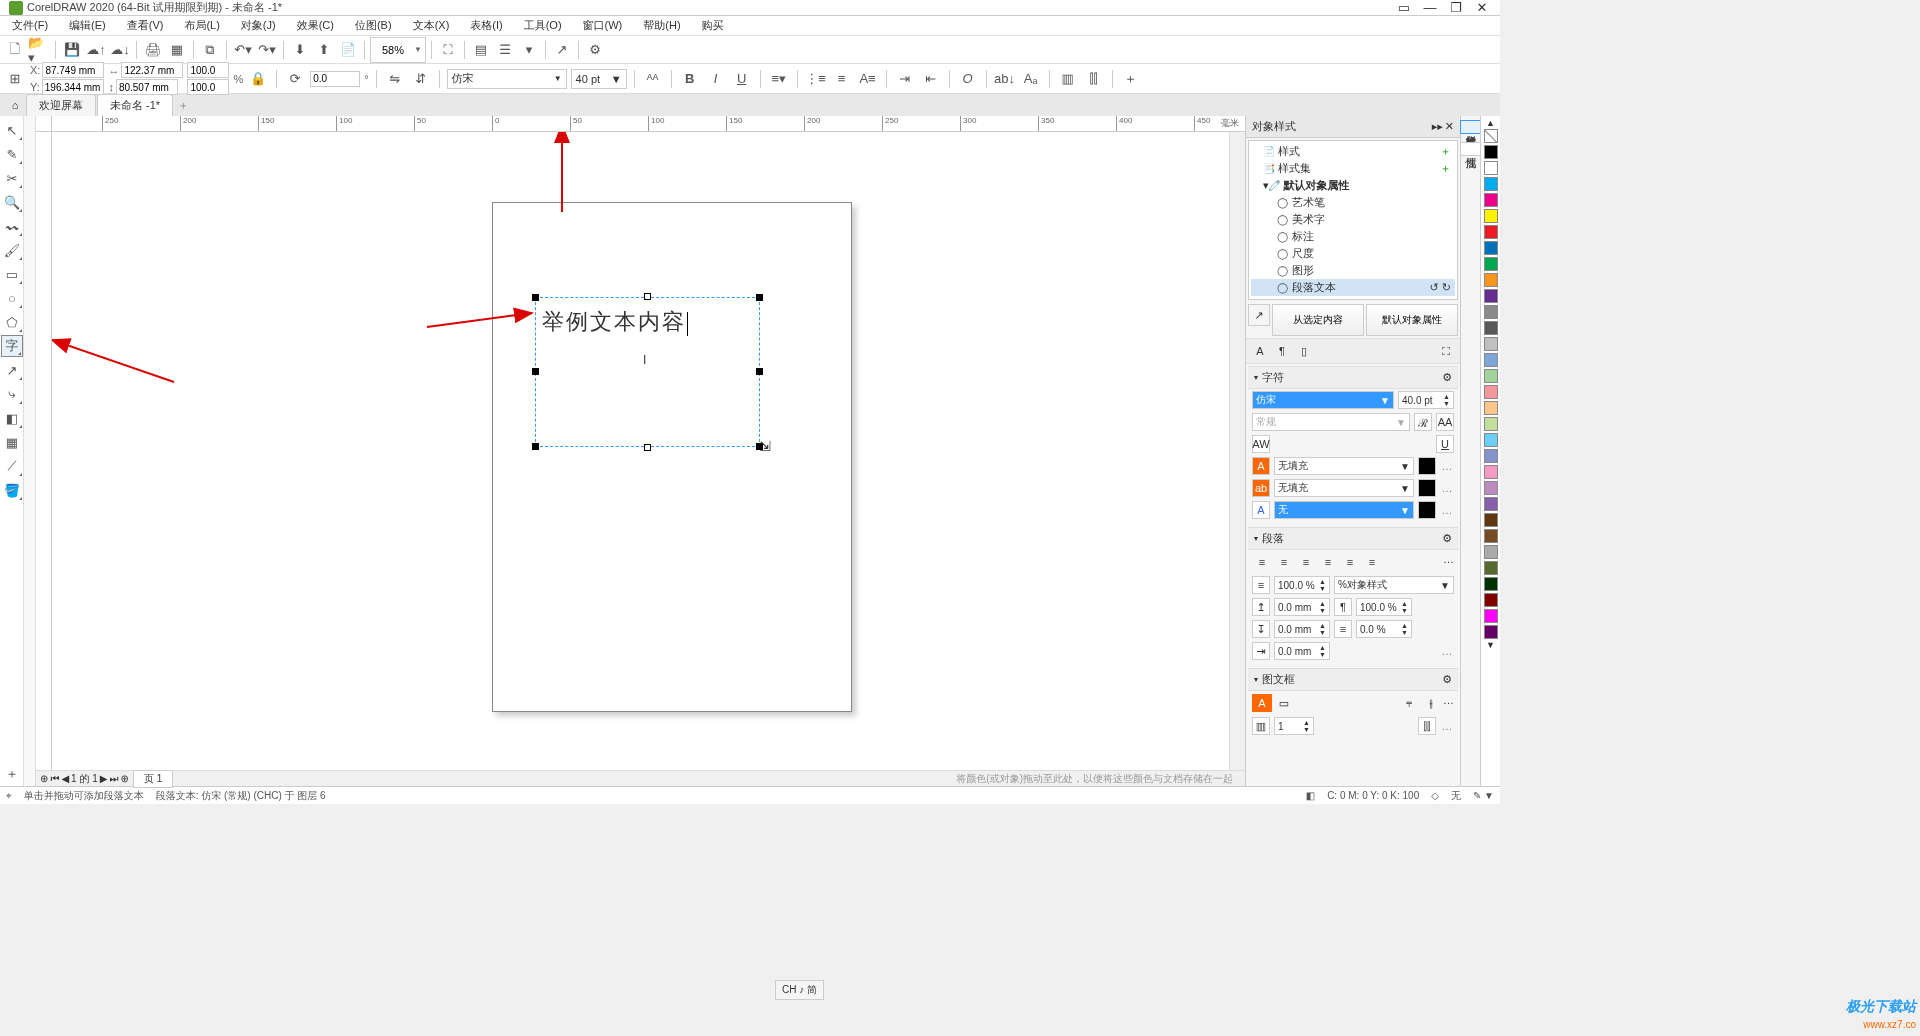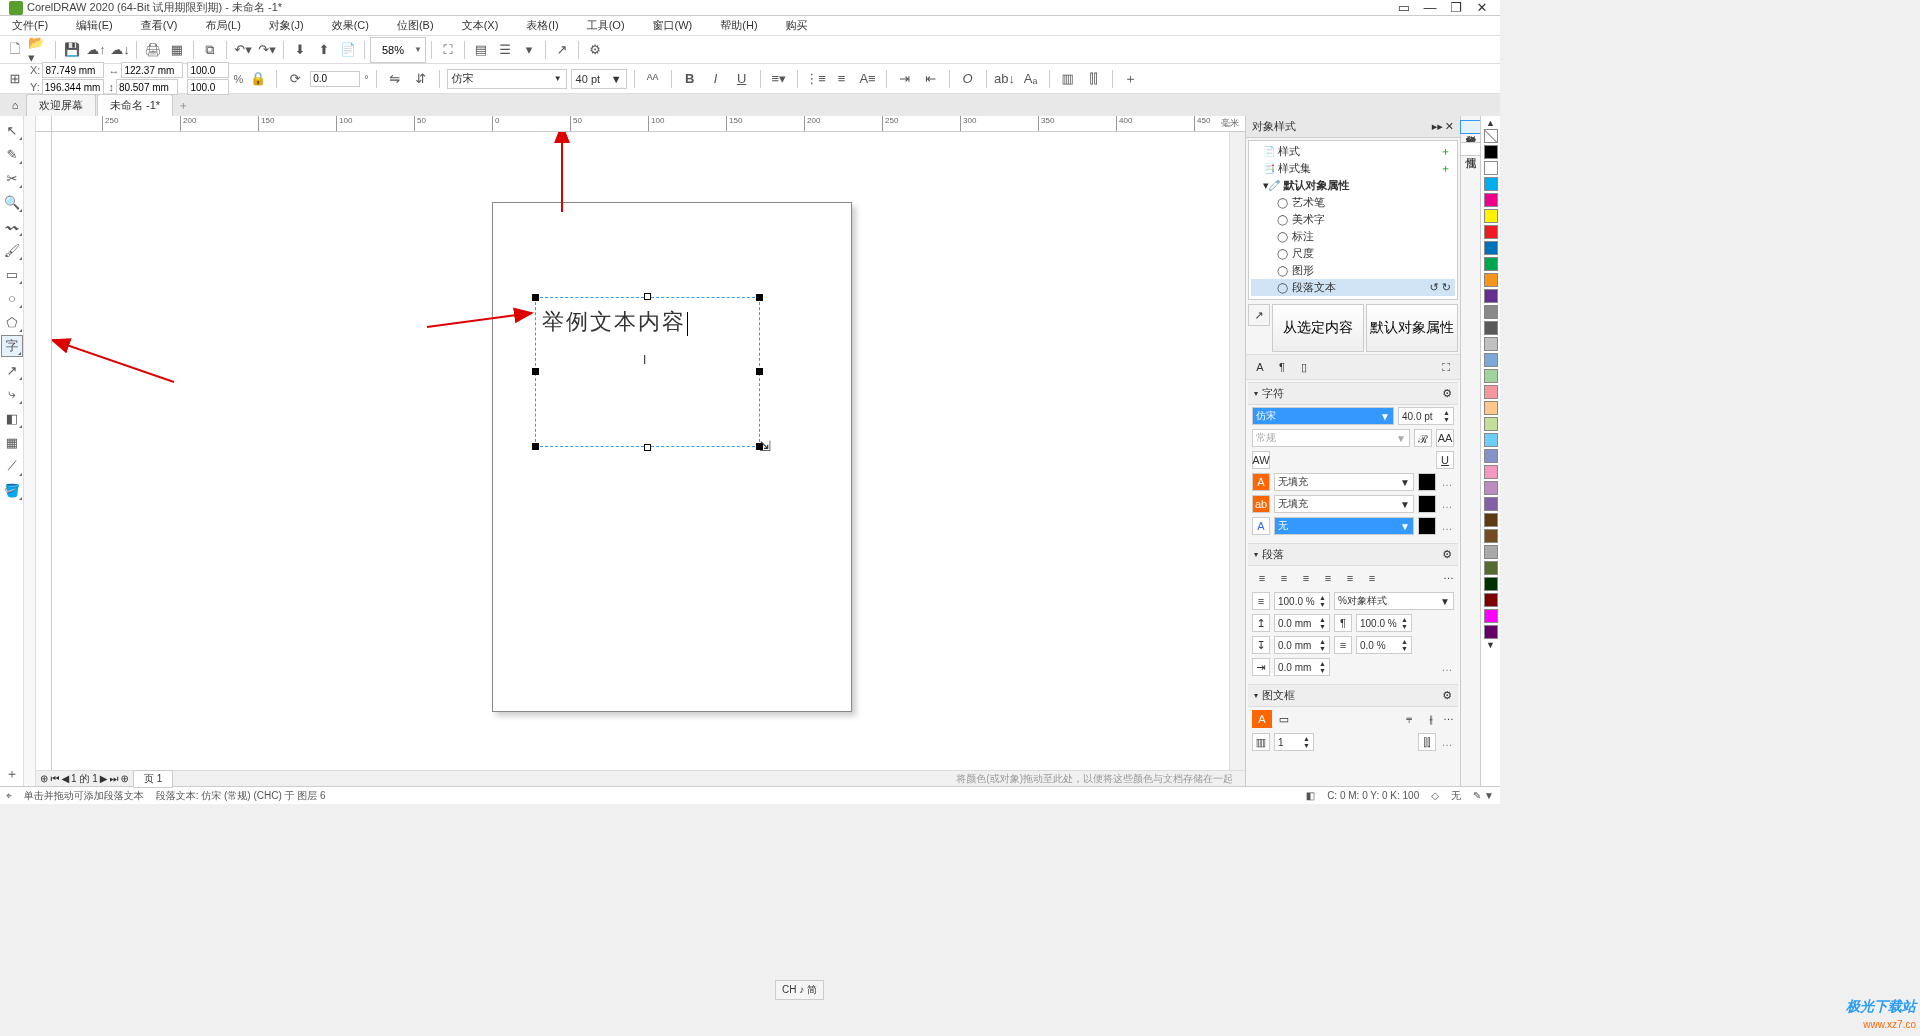--- a/index.html
+++ b/index.html
@@ -6,21 +6,21 @@
 body { background: #f0f0f0; width: 1500px; height: 810px; overflow: hidden; font-size: 11px; color: #333; }
 
 
 .title-bar { height: 16px; background: #fff; display: flex; align-items: center; padding: 0 9px; border-bottom: 1px solid #ccc; }
 .title-bar .logo { width: 14px; height: 14px; background: #5a9e2e; border-radius: 2px; margin-right: 4px; }
 .title-bar .title { flex: 1; font-size: 11px; color: #444; }
 .title-bar .win-btns { display: flex; gap: 8px; }
 .title-bar .win-btns span { width: 18px; text-align: center; cursor: pointer; font-size: 13px; }
 
 
-.menu-bar { height: 20px; background: #fff; display: flex; align-items: center; padding: 0 4px; gap: 12px; border-bottom: 1px solid #ddd; }
+.menu-bar { height: 20px; background: #fff; display: flex; align-items: center; padding: 0 4px; gap: 5px; border-bottom: 1px solid #ddd; }
 .menu-bar span { padding: 2px 8px; font-size: 11px; cursor: pointer; }
 
 
 .std-toolbar { height: 28px; background: #fff; display: flex; align-items: center; padding: 2px 4px; gap: 2px; border-bottom: 1px solid #ddd; }
 .tb-btn { width: 22px; height: 22px; display: flex; align-items: center; justify-content: center; cursor: pointer; border-radius: 2px; font-size: 13px; color: #555; }
 .tb-sep { width: 1px; height: 18px; background: #ccc; margin: 0 3px; }
 .tb-drop { display: flex; align-items: center; border: 1px solid #ccc; height: 20px; padding: 12px 2px; background: #fff; }
 .tb-drop input { border: none; width: 40px; font-size: 11px; text-align: center; outline: none; }
 .tb-drop .arr { width: 10px; text-align: center; font-size: 8px; color: #666; }
 
@@ -74,21 +74,21 @@
 .dockers { width: 235px; background: #f5f5f5; border-left: 1px solid #ccc; display: flex; }
 .docker-body { flex: 1; display: flex; flex-direction: column; }
 .docker-title { padding: 3px 6px; font-size: 11px; background: #e8e8e8; border-bottom: 1px solid #ccc; display: flex; align-items: center; }
 .docker-title .controls { margin-left: auto; display: flex; gap: 2px; }
 .tree { padding: 2px; background: #fff; border: 1px solid #ccc; margin: 2px; font-size: 11px; height: 160px; overflow: auto; }
 .tree .node { padding: 1px 4px 1px 12px; display: flex; align-items: center; cursor: pointer; }
 .tree .node.sel { background: #d0e4f5; }
 .tree .node .icon { width: 12px; margin-right: 3px; font-size: 10px; }
 .tree .indent1 { padding-left: 26px; }
 .docker-btns { display: flex; gap: 2px; padding: 2px; }
-.docker-btns button { flex: 1; font-size: 14px; padding: 14px 2px; border: 1px solid #ccc; background: linear-gradient(#fff,#eee); cursor: pointer; }
+.docker-btns button { flex: 1; font-size: 10px; padding: 8px 2px; border: 1px solid #ccc; background: linear-gradient(#fff,#eee); cursor: pointer; }
 .props-panel { flex: 1; padding: 2px; background: #f5f5f5; overflow: auto; }
 .section-hdr { padding: 3px 6px; font-size: 11px; background: #eee; border-top: 1px solid #ddd; border-bottom: 1px solid #ddd; display: flex; align-items: center; }
 .section-hdr .arr { margin-right: 4px; font-size: 8px; }
 .section-hdr .gear { margin-left: auto; }
 .row { display: flex; align-items: center; gap: 4px; padding: 2px 4px; }
 .row .combo { flex: 1; height: 18px; border: 1px solid #ccc; background: #fff; font-size: 10px; display: flex; align-items: center; padding: 0 3px; }
 .row .combo.sel { background: #3399ff; color: #fff; }
 .row .spin { width: 56px; height: 18px; border: 1px solid #ccc; font-size: 10px; display: flex; align-items: center; padding: 0 3px; background: #fff; }
 .row .spin .updn { margin-left: auto; font-size: 7px; line-height: 7px; }
 .row .sq { width: 18px; height: 18px; border: 1px solid #ccc; display: flex; align-items: center; justify-content: center; font-size: 11px; background: #fff; }

